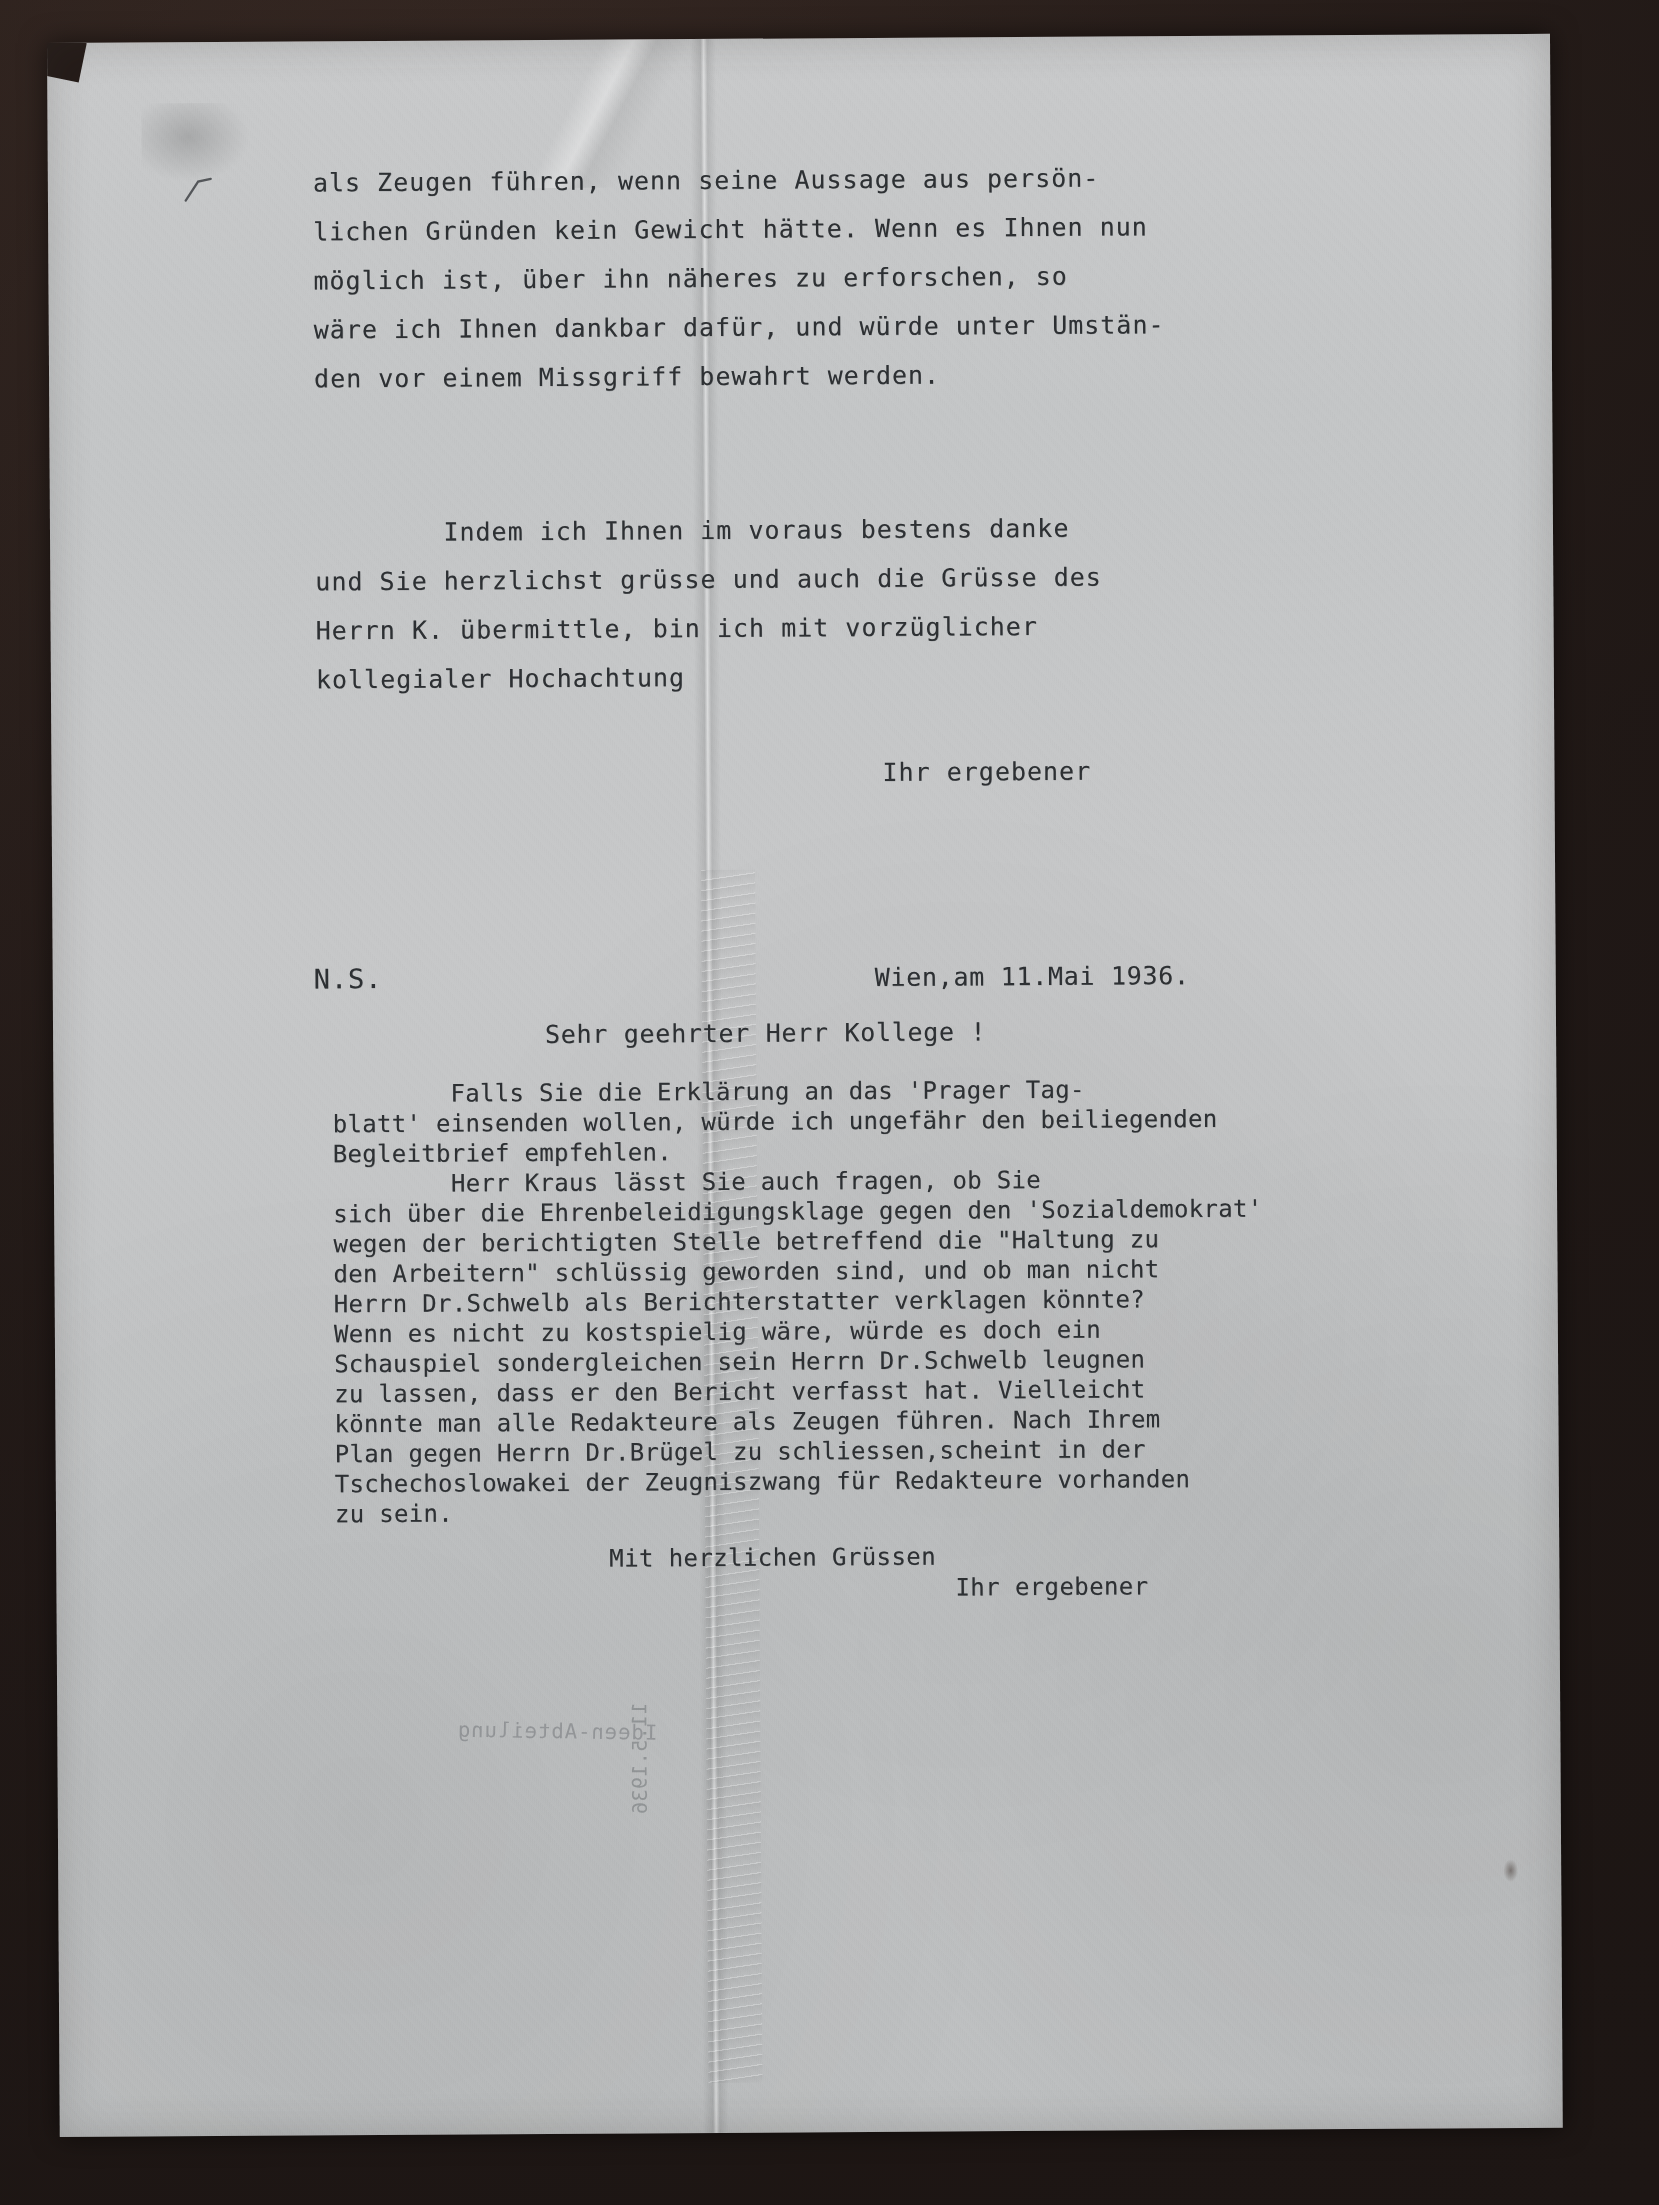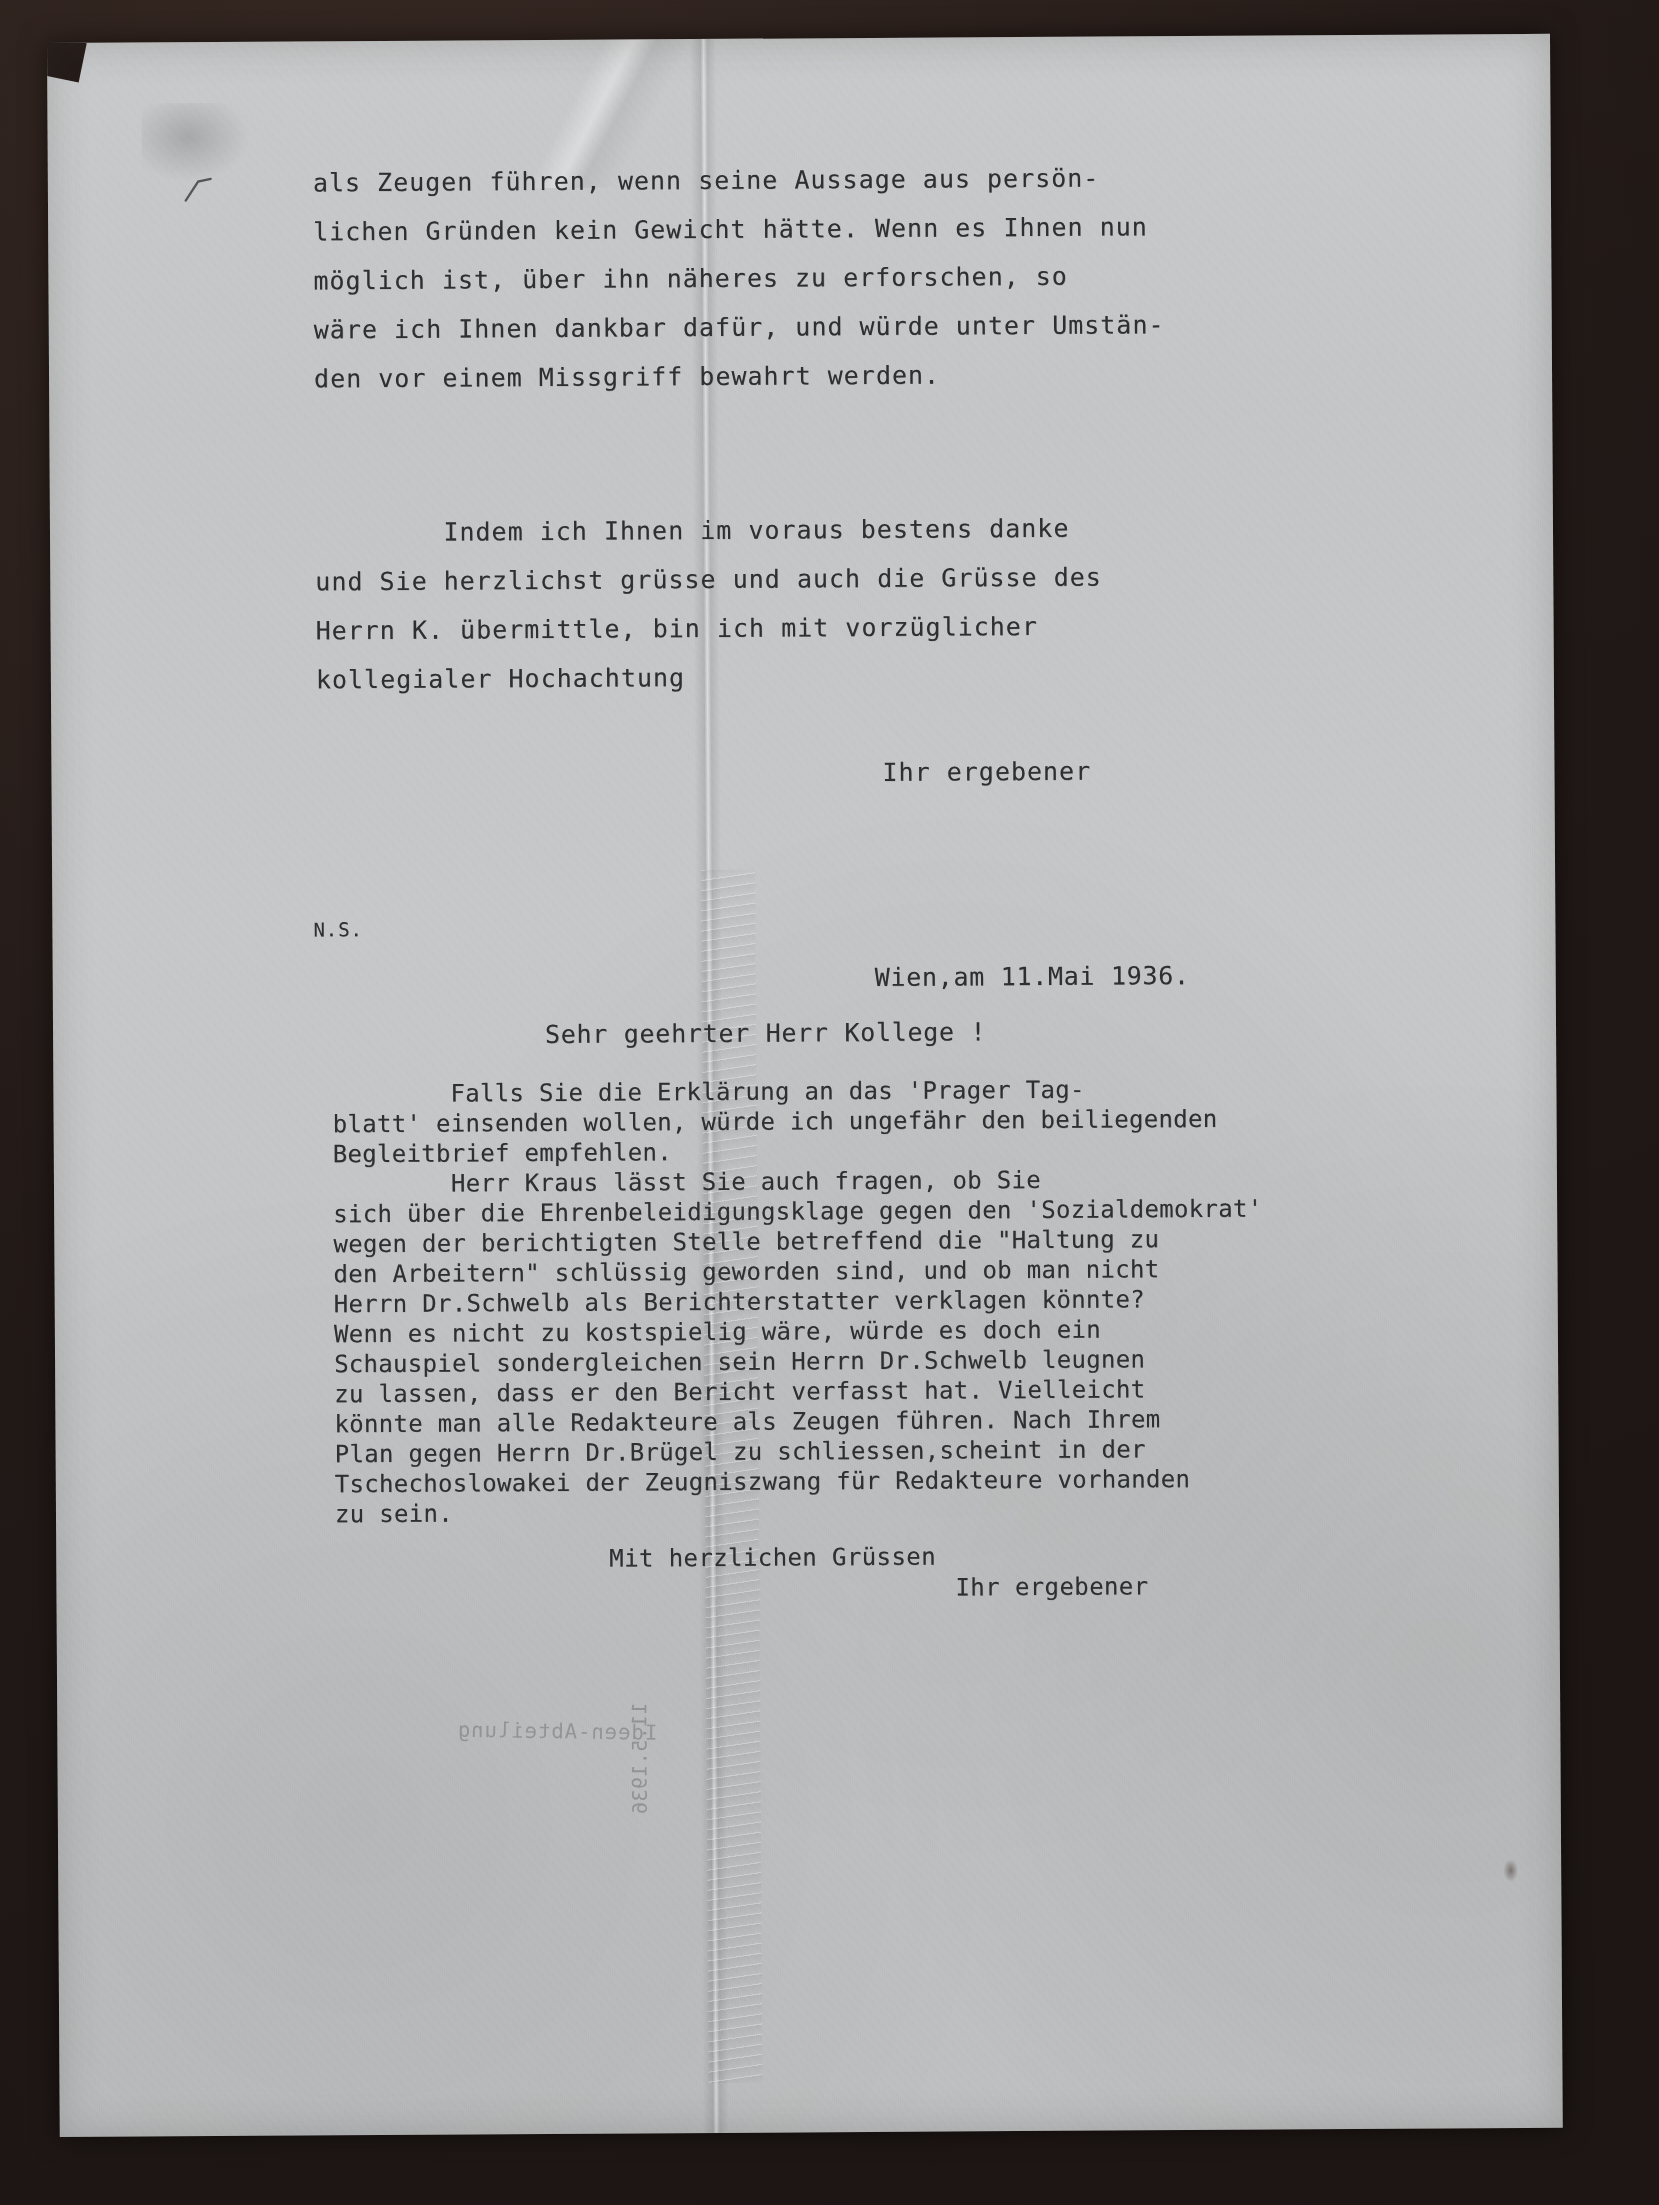--- a/index.html
+++ b/index.html
@@ -139,22 +139,22 @@
   #signoff-line {
     left: 831px;
     top: 710px;
     font-size: 25px;
     line-height: 49px;
     letter-spacing: 1px;
   }
 
   #ns-label {
     left: 261px;
-    top: 877px;
-    font-size: 19px;
+    top: 922px;
+    font-size: 27px;
     letter-spacing: 0.9px;
     text-align: right;
   }
   #ps-place-date {
     left: 822px;
     top: 925px;
     font-size: 25px;
     letter-spacing: 0.7px;
   }
   #ps-salutation {

